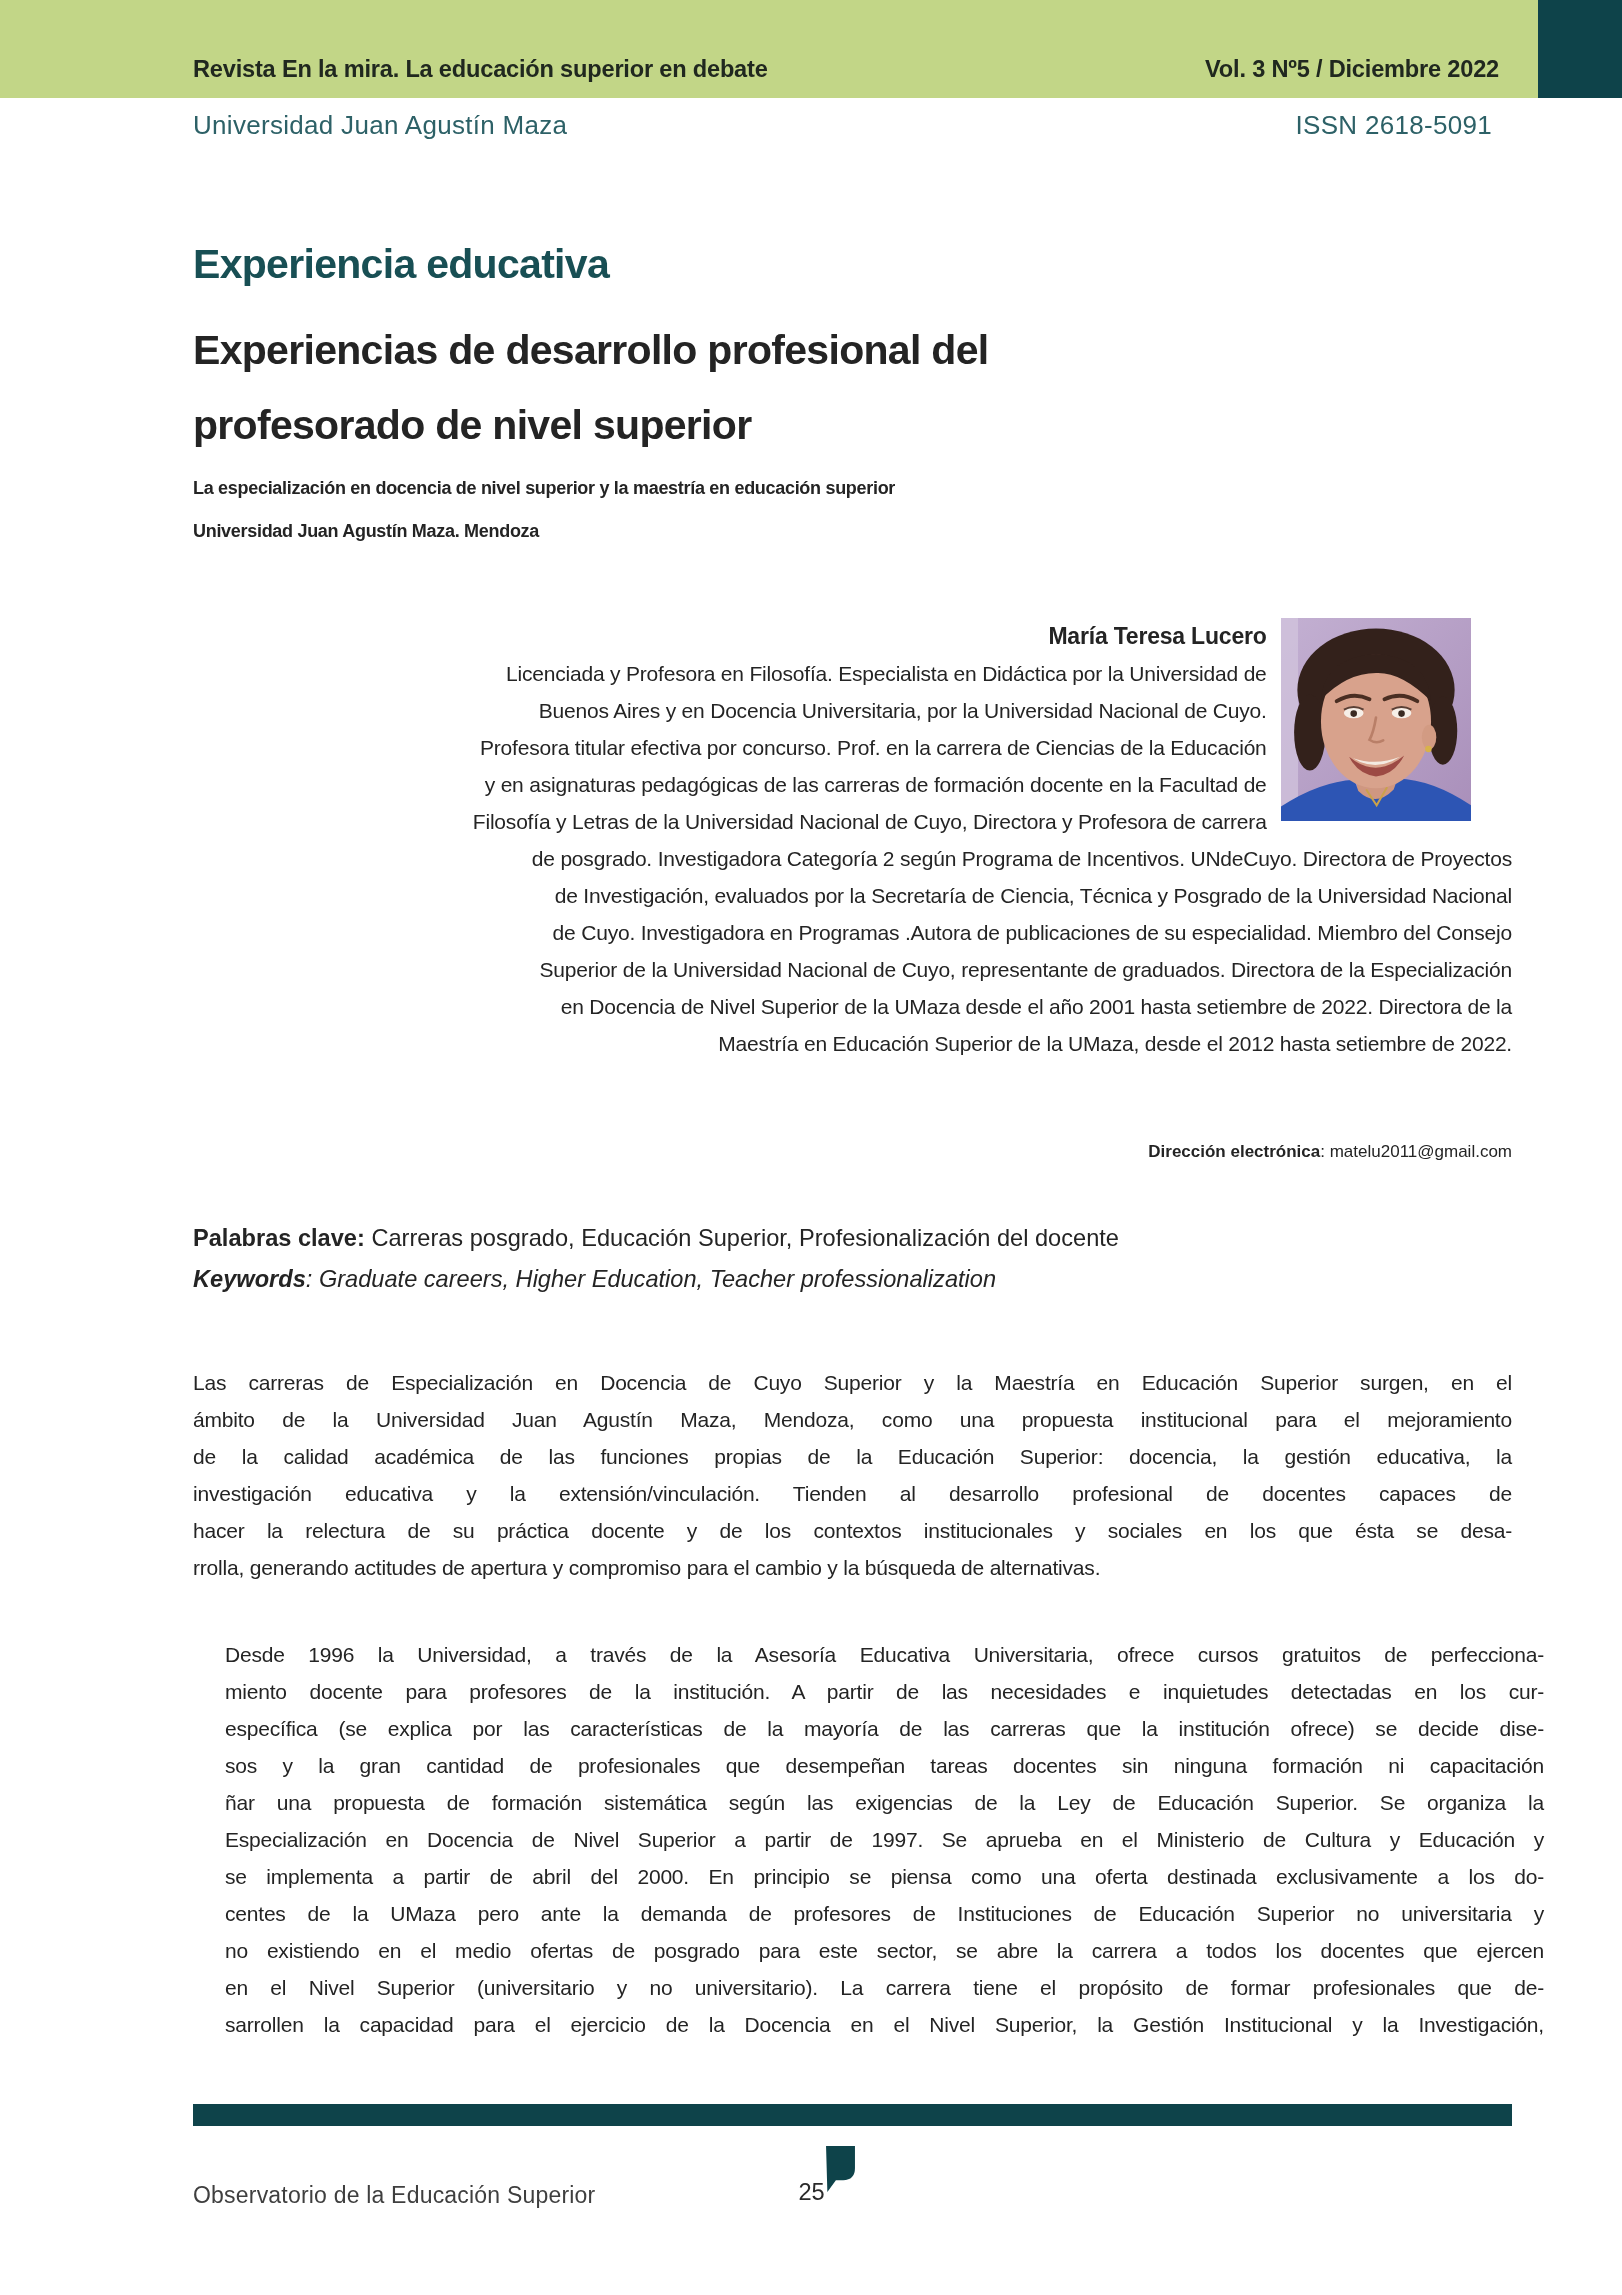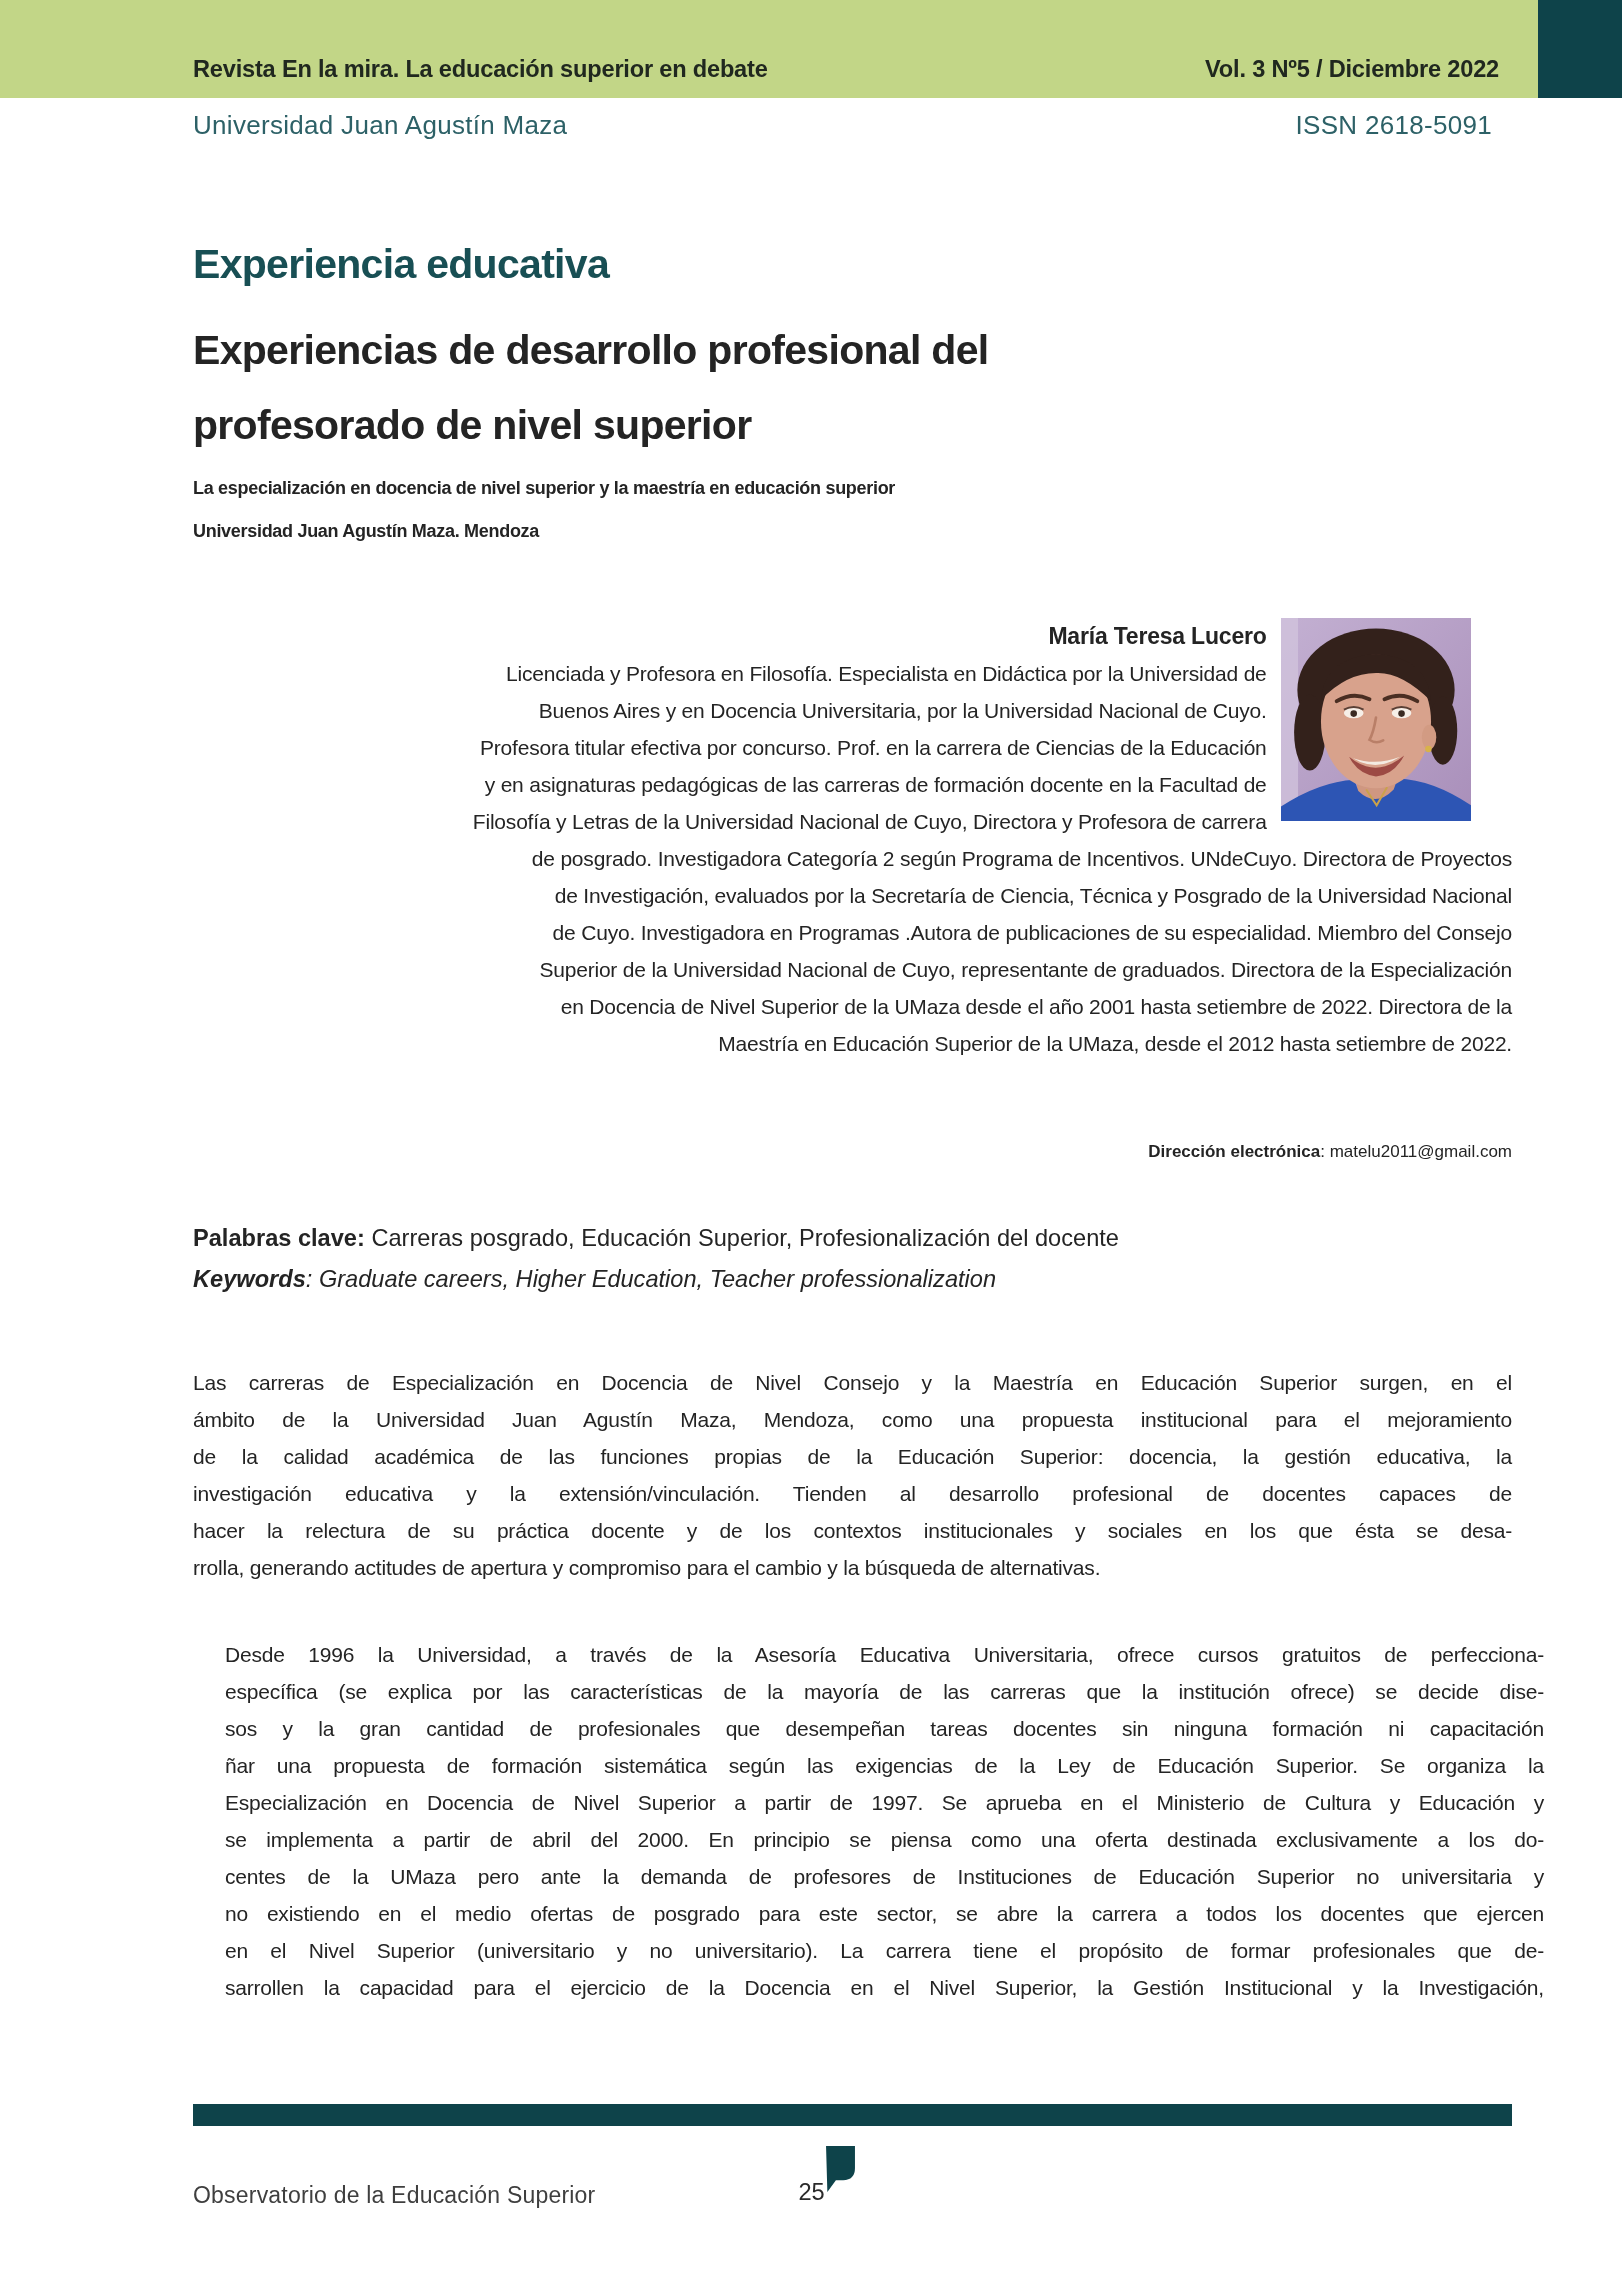--- a/index.html
+++ b/index.html
@@ -140,29 +140,30 @@
   <div class="col keywords">
     <div>
       <b>Palabras clave:</b><span> Carreras posgrado, Educación Superior, Profesionalización del docente</span>
     </div>
     <div class="kw-en">
       <b>Keywords</b><span>: Graduate careers, Higher Education, Teacher professionalization</span>
     </div>
   </div>
 
   <div class="col para p1 ragged-last">
-      <div class="line">Las carreras de Especialización en Docencia de Nivel Consejo y la Maestría en Educación Superior surgen, en el</div>
+      <div class="line">Las carreras de Especialización en Docencia de Cuyo Superior y la Maestría en Educación Superior surgen, en el</div>
       <div class="line">ámbito de la Universidad Juan Agustín Maza, Mendoza, como una propuesta institucional para el mejoramiento</div>
       <div class="line">de la calidad académica de las funciones propias de la Educación Superior: docencia, la gestión educativa, la</div>
       <div class="line">investigación educativa y la extensión/vinculación. Tienden al desarrollo profesional de docentes capaces de</div>
       <div class="line">hacer la relectura de su práctica docente y de los contextos institucionales y sociales en los que ésta se desa-</div>
       <div class="line">rrolla, generando actitudes de apertura y compromiso para el cambio y la búsqueda de alternativas.</div>
     </div>
   <div class="col para p2">
       <div class="line">Desde 1996 la Universidad, a través de la Asesoría Educativa Universitaria, ofrece cursos gratuitos de perfecciona-</div>
+      <div class="line">miento docente para profesores de la institución. A partir de las necesidades e inquietudes detectadas en los cur-</div>
       <div class="line">específica (se explica por las características de la mayoría de las carreras que la institución ofrece) se decide dise-</div>
       <div class="line">sos y la gran cantidad de profesionales que desempeñan tareas docentes sin ninguna formación ni capacitación</div>
       <div class="line">ñar una propuesta de formación sistemática según las exigencias de la Ley de Educación Superior. Se organiza la</div>
       <div class="line">Especialización en Docencia de Nivel Superior a partir de 1997. Se aprueba en el Ministerio de Cultura y Educación y</div>
       <div class="line">se implementa a partir de abril del 2000. En principio se piensa como una oferta destinada exclusivamente a los do-</div>
       <div class="line">centes de la UMaza pero ante la demanda de profesores de Instituciones de Educación Superior no universitaria y</div>
       <div class="line">no existiendo en el medio ofertas de posgrado para este sector, se abre la carrera a todos los docentes que ejercen</div>
       <div class="line">en el Nivel Superior (universitario y no universitario). La carrera tiene el propósito de formar profesionales que de-</div>
       <div class="line">sarrollen la capacidad para el ejercicio de la Docencia en el Nivel Superior, la Gestión Institucional y la Investigación,</div>
     </div>

